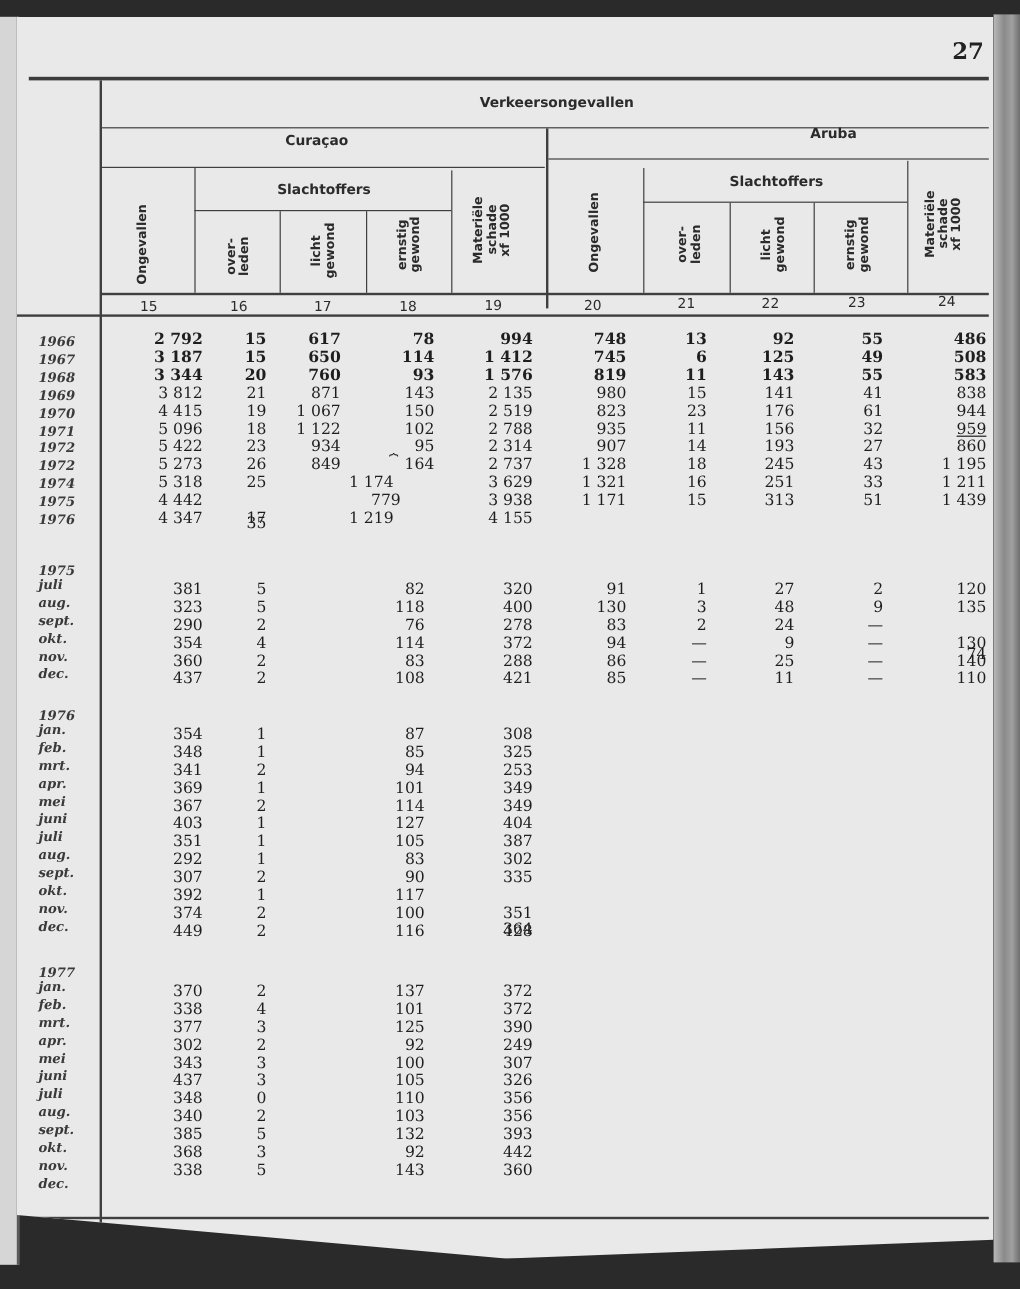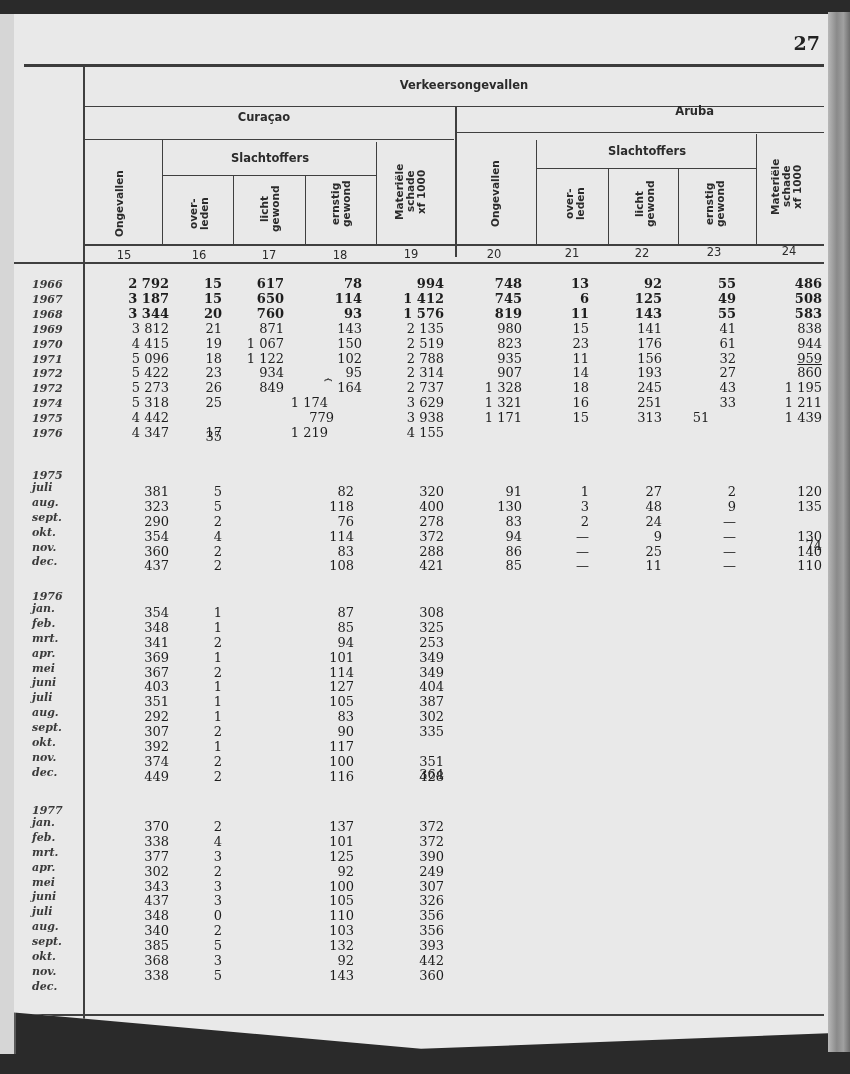--- a/index.html
+++ b/index.html
@@ -207,21 +207,21 @@
       <div class="cell" style="left: 578px; top: 381.2px;">251</div>
       <div class="cell" style="left: 652px; top: 381.2px;">33</div>
       <div class="cell" style="left: 738px; top: 381.2px;">1 211</div>
       <div class="row-label" style="left: 18px; top: 398.1px;">1975</div>
       <div class="cell" style="left: 85px; top: 396.1px;">4 442</div>
       <div class="cell" style="left: 138px; top: 415px;">35</div>
       <div class="cell" style="left: 360px; top: 396.1px;">3 938</div>
       <div class="cell" style="left: 438px; top: 396.1px;">1 171</div>
       <div class="cell" style="left: 505px; top: 396.1px;">15</div>
       <div class="cell" style="left: 578px; top: 396.1px;">313</div>
-      <div class="cell" style="left: 652px; top: 396.1px; text-align: center;">51</div>
+      <div class="cell" style="left: 652px; top: 396.1px;">51</div>
       <div class="cell" style="left: 738px; top: 396.1px;">1 439</div>
       <div class="row-label" style="left: 18px; top: 413px;">1976</div>
       <div class="cell" style="left: 85px; top: 411px;">4 347</div>
       <div class="cell" style="left: 138px; top: 411px;">17</div>
       <div class="cell" style="left: 360px; top: 411px;">4 155</div>
       <div class="cell" style="left: 244px; top: 381.2px;">1 174</div>
       <div class="cell" style="left: 250px; top: 396.1px;">779</div>
       <div class="cell" style="left: 244px; top: 411px;">1 219</div>
       <div class="cell" style="left: 248px; top: 364.3px;">⏞</div>
       <div class="row-label" style="left: 18px; top: 455px;">1975</div>

